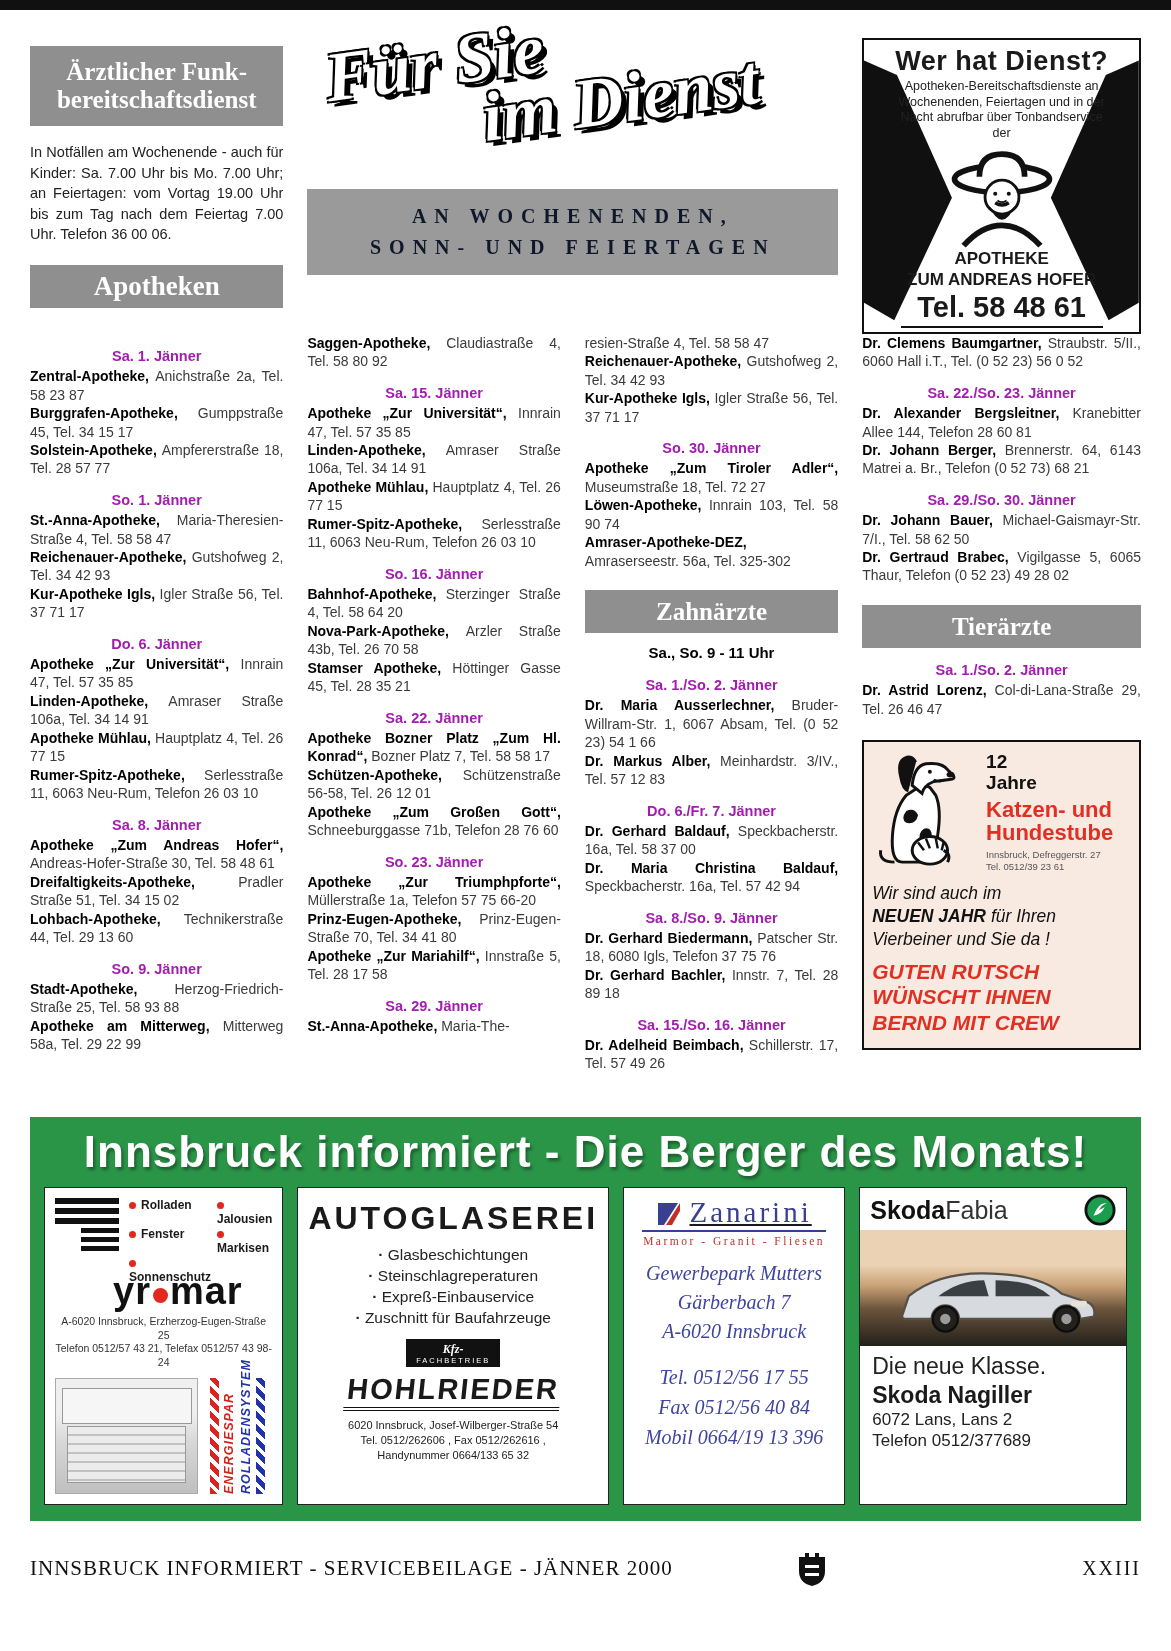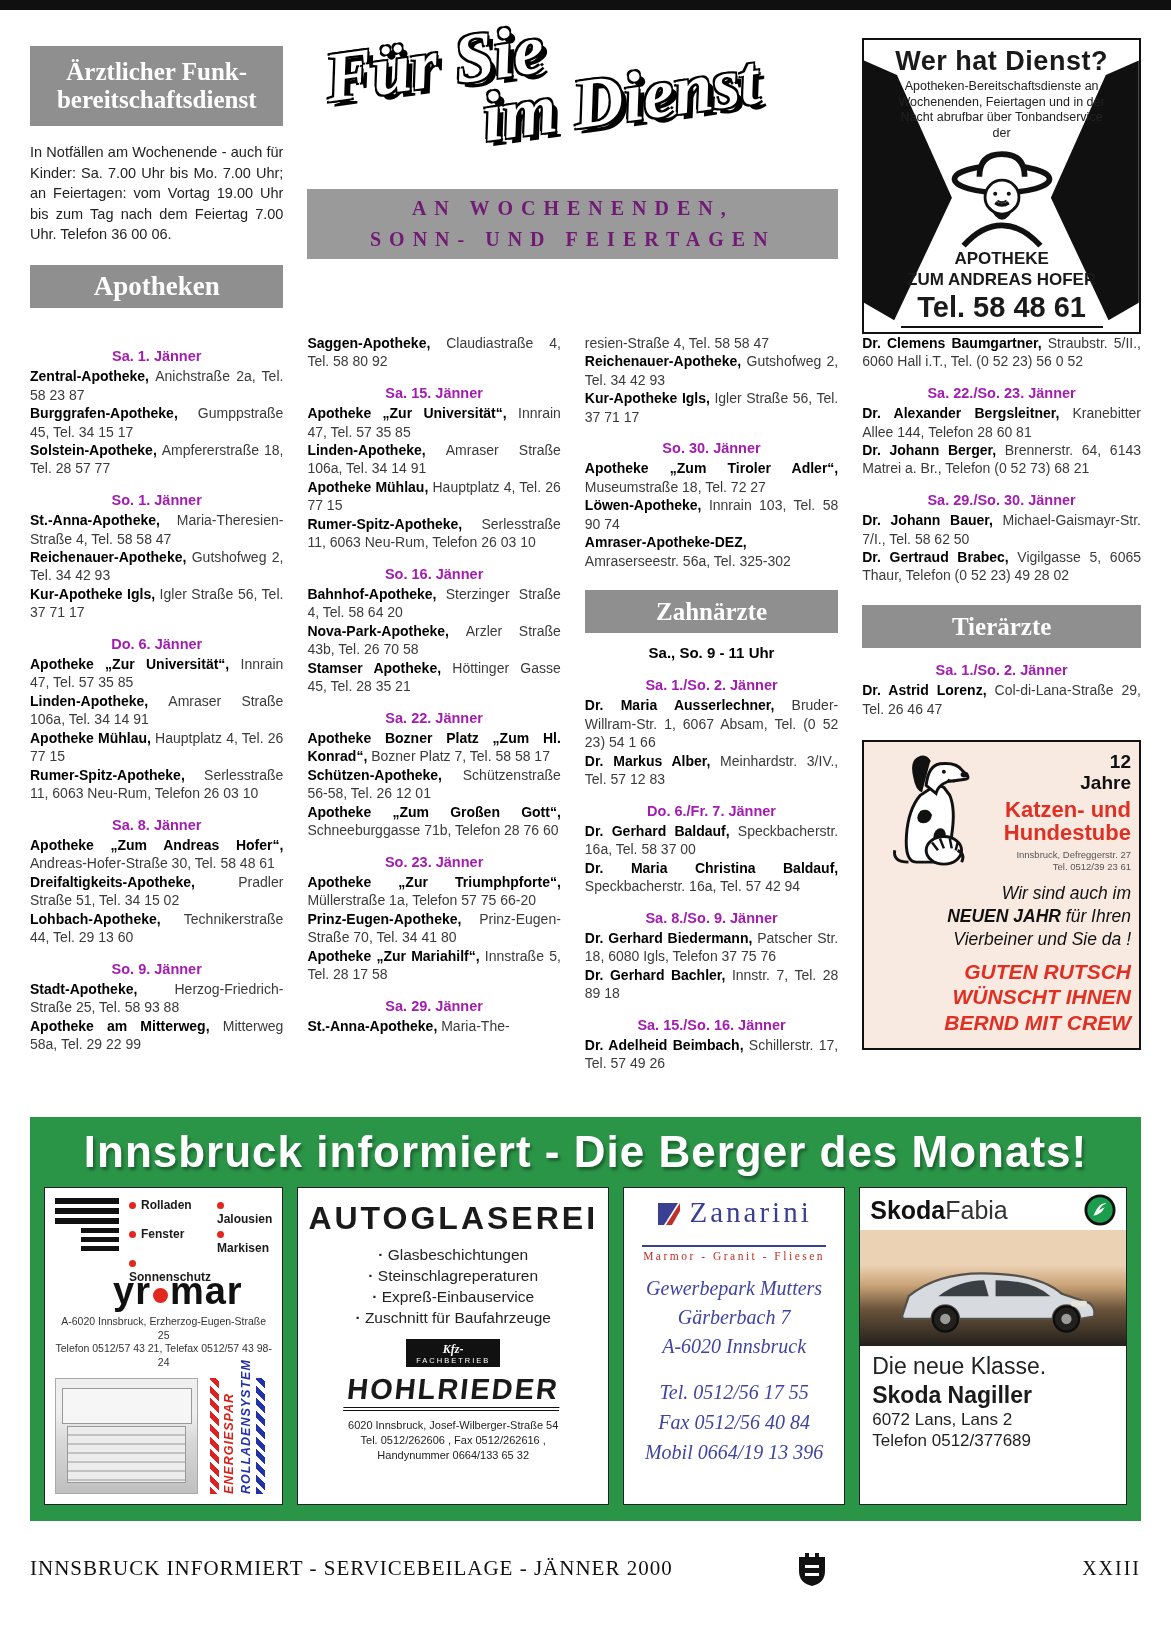--- a/index.html
+++ b/index.html
@@ -15,21 +15,21 @@
   .funk-title{font-size:25px;line-height:1.12;padding:12px 4px;margin-top:12px;}
   .funk-body{font-size:14.5px;line-height:1.42;text-align:justify;margin-top:16px;color:#222;}
   .apo-bar{font-size:27px;padding:6px 0;margin-top:20px;}
 
   
   .masthead{position:relative;padding-top:2px;}
   .fsd{font-family:"Liberation Serif",serif;font-style:italic;font-weight:bold;transform:rotate(-8deg);transform-origin:left top;margin-left:14px;margin-top:10px;}
   .fsd div{color:#fff;text-shadow:-2px -2px 0 #000,2px -2px 0 #000,-2px 2px 0 #000,2px 2px 0 #000,5px 6px 0 #000;white-space:nowrap;}
   .fsd-1{font-size:70px;line-height:.95;}
   .fsd-2{font-size:70px;line-height:.95;margin-left:150px;margin-top:-6px;}
-  .week-bar{background:#9a9a9a;color:#701a75;font-family:"Liberation Serif",serif;font-weight:bold;letter-spacing:8px;text-align:center;font-size:20px;line-height:1.55;padding:4px 0;margin-top:16px;}
+  .week-bar{background:#9a9a9a;color:#0f172a;font-family:"Liberation Serif",serif;font-weight:bold;letter-spacing:8px;text-align:center;font-size:20px;line-height:1.55;padding:12px 0;margin-top:16px;}
 
   
   .dienst-ad{border:2px solid #111;position:relative;height:292px;overflow:hidden;background:#fff;margin-top:4px;}
   .dienst-ad svg.bowtie{position:absolute;inset:0;width:100%;height:100%;}
   .dienst-content{position:relative;z-index:1;text-align:center;padding-top:6px;}
   .da-title{font-size:27px;font-weight:bold;letter-spacing:.5px;}
   .da-sub{font-size:12.5px;line-height:1.25;width:76%;margin:2px auto 0;color:#222;}
   .da-portrait{height:104px;margin-top:2px;}
   .da-name{font-size:17px;font-weight:bold;line-height:1.25;}
   .da-tel{font-size:29px;font-weight:bold;margin-top:1px;}
@@ -37,21 +37,21 @@
 
   
   .col{font-size:14px;line-height:1.32;min-height:755px;}
   .blk-date{font-weight:bold;text-align:center;margin:13px 0 1px;font-size:14.5px;color:#a21caf;}
   .blk-entry,.blk-cont{text-align:justify;color:#3a3a3a;}
   .blk-entry b{color:#000;}
   .blk-section{background:#8f8f8f;color:#fff;font-family:"Liberation Serif",serif;font-weight:bold;font-size:25px;text-align:center;padding:5px 0;margin:20px 0 10px;}
   .blk-subtitle{font-weight:bold;text-align:center;margin:8px 0 2px;font-size:15px;color:#000;}
 
   
-  .katzen{border:2px solid #111;background:#f9eae1;margin-top:22px;padding:10px 8px 12px;text-align:right;}
+  .katzen{border:2px solid #111;background:#f9eae1;margin-top:22px;padding:10px 8px 12px;text-align:left;}
   .kz-top{display:flex;align-items:flex-start;}
   .kz-dog{width:44%;}
   .kz-right{width:56%;}
   .kz-years{font-weight:bold;font-size:19px;line-height:1.1;color:#111;}
   .kz-title{color:#e03024;font-weight:bold;font-size:22px;line-height:1.05;margin-top:4px;}
   .kz-addr{font-size:9.5px;color:#555;margin-top:5px;line-height:1.25;}
   .kz-mid{font-style:italic;font-size:17.5px;line-height:1.3;margin-top:8px;color:#111;}
   .kz-red{color:#e03024;font-weight:bold;font-style:italic;font-size:21px;line-height:1.22;margin-top:8px;}
 
   
@@ -86,21 +86,21 @@
   .ag-bullets{font-size:15.5px;line-height:1.35;margin-top:8px;color:#222;}
   .ag-bullets .ag-li::before{content:"· ";font-weight:bold;}
   .kfz-badge{display:inline-block;background:#111;color:#fff;padding:4px 10px 3px;margin-top:10px;line-height:1;}
   .kfz-l1{font-family:"Liberation Serif",serif;font-style:italic;font-weight:bold;font-size:12px;}
   .kfz-l2{font-size:7.5px;letter-spacing:2px;margin-top:2px;}
   .hohl{font-size:29px;font-weight:bold;letter-spacing:2px;border-bottom:4px double #111;display:inline-block;padding:0 2px 1px;margin-top:6px;transform:skewX(-6deg);}
   .ag-addr{font-size:11px;line-height:1.35;margin-top:7px;color:#222;}
 
   
   .ad-zan{text-align:center;}
-  .zan-logo{display:flex;align-items:flex-end;justify-content:center;gap:7px;border-bottom:2px solid #3a3f92;padding-bottom:18px;width:92%;margin:0 auto;}
+  .zan-logo{display:flex;align-items:flex-end;justify-content:center;gap:7px;border-bottom:2px solid #3a3f92;padding-bottom:3px;width:92%;margin:0 auto;text-decoration:underline;}
   .zan-name{font-family:"Liberation Serif",serif;font-size:29px;letter-spacing:3px;color:#3a3f92;line-height:1;}
   .zan-sub{color:#c03028;font-family:"Liberation Serif",serif;font-size:11.5px;letter-spacing:2.5px;margin-top:3px;}
   .zan-lines{font-family:"Liberation Serif",serif;font-style:italic;font-size:20px;line-height:1.45;color:#3f44a0;margin-top:12px;}
   .zan-contact{font-family:"Liberation Serif",serif;font-style:italic;font-size:20px;line-height:1.5;color:#3f44a0;margin-top:16px;}
 
   
   .ad-sk{padding:0;overflow:hidden;}
   .sk-head{display:flex;justify-content:space-between;align-items:center;padding:6px 10px 4px;}
   .sk-brand{font-size:25px;color:#111;}
   .sk-brand .b{font-weight:bold;}

